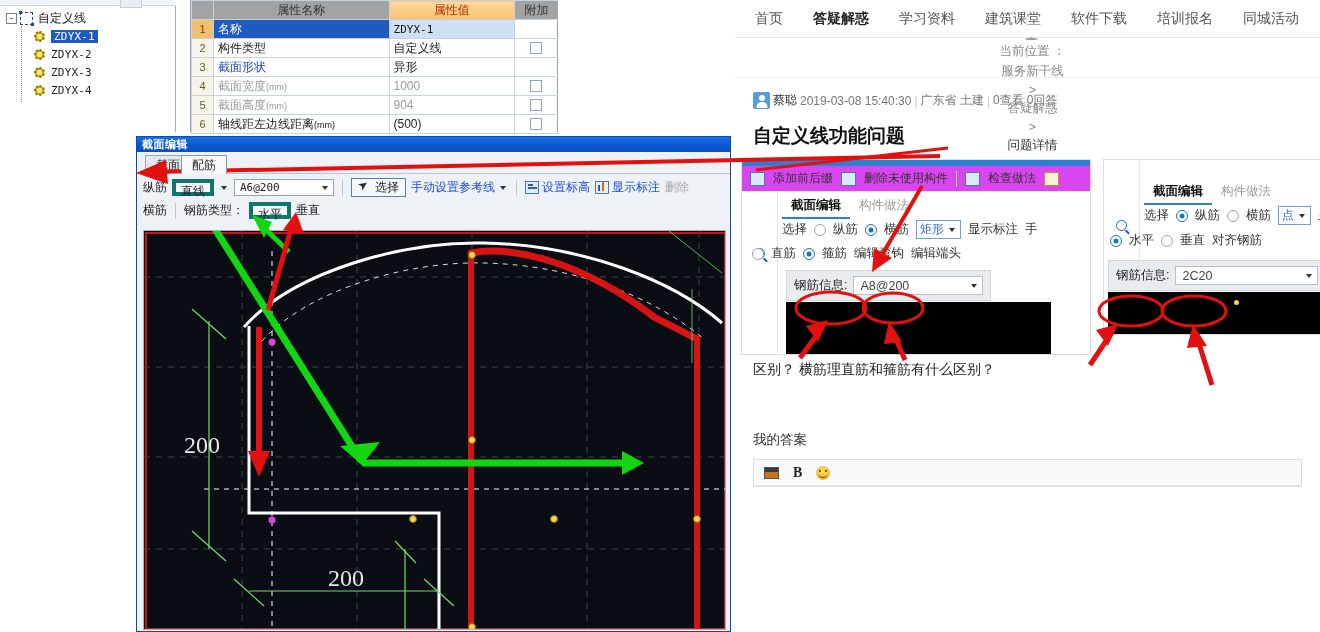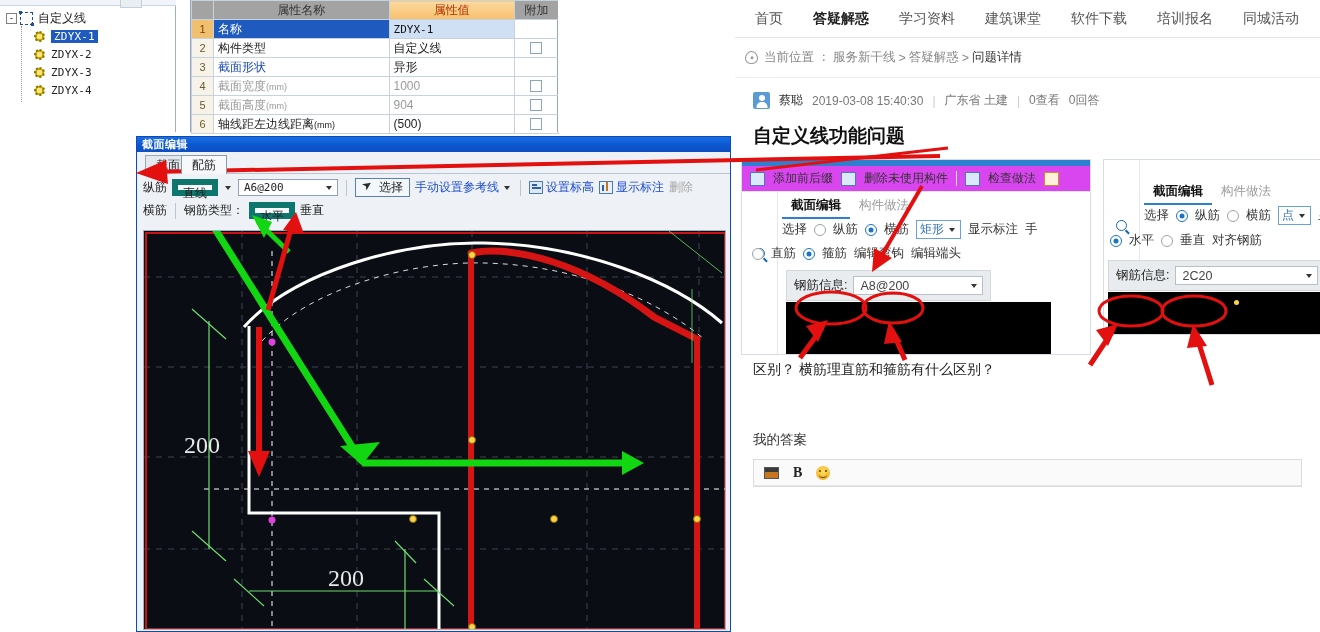--- a/index.html
+++ b/index.html
@@ -63,21 +63,21 @@
      border: 1px solid #0a4cb5; background: #eef1f5; }
   .dlg-title { height: 15px; background: linear-gradient(180deg,#1a6de2 0%,#0a57cf 55%,#0d4fc0 100%);
      color: #ffffff; font-weight: bold; font-size: 11px; line-height: 15px; padding-left: 5px; letter-spacing: .5px; }
   .dlg-tabs { height: 22px; background: #eef1f5; position: relative; border-bottom: 1px solid #b8c6d4; }
   .dtab { position: absolute; top: 3px; height: 19px; line-height: 18px; padding: 0 10px; font-size: 12px;
      border: 1px solid #9aa9b8; border-bottom: none; background: #e2e8ee; color: #222; }
   .dtab.active { background: #f6f8fa; border-color: #8899aa; z-index: 2; }
   .dlg-toolbar { background: #eef1f5; padding: 3px 6px 0 6px; }
   .tb-row { display: flex; align-items: center; height: 21px; gap: 5px; white-space: nowrap; }
   .tb-lbl { font-size: 12px; color: #222; }
-  .tb-box { border: 6px solid #0f766e; background: #f7fafd; padding: 0 5px; height: 17px; line-height: 16px; font-size: 12px; }
+  .tb-box { border: 4px solid #0f766e; background: #f7fafd; padding: 0 5px; height: 17px; line-height: 16px; font-size: 12px; }
   .tb-caret { width: 0; height: 0; border-left: 3px solid transparent; border-right: 3px solid transparent; border-top: 4px solid #333; margin: 0 2px; }
   .tb-combo { border: 1px solid #8fa4bb; background: #fff; height: 17px; width: 100px; display: flex; align-items: center;
      justify-content: space-between; padding: 0 3px 0 5px; font-size: 11px; font-family: "DejaVu Sans Mono", monospace; }
   .tb-btn { border: 1px solid #5a7fb5; background: #f2f7fc; height: 19px; display: flex; align-items: center; gap: 3px; padding: 0 6px; font-size: 12px; }
   .tb-sep { width: 1px; height: 16px; background: #b9c6d3; margin: 0 3px; }
   .tb-plain { font-size: 12px; color: #1d4ed8; display: flex; align-items: center; gap: 3px; }
   .tb-dis { color: #a8a8a8; font-size: 12px; }
   .mini-ico { width: 14px; height: 13px; border: 1px solid #4f79b4; background: #dce9f8; display: inline-block; position: relative; }
   .mini-ico.cur { border: none; background: none; }
   .mini-ico.cur::before { content: "\27A4"; position: absolute; left: 0; top: -3px; font-size: 12px; color: #2b2b2b; transform: rotate(-35deg); }
@@ -89,26 +89,26 @@
 
   
   .cad { position: absolute; left: 6px; top: 93px; width: 583px; height: 400px; background: #0a0d14; border: 1px solid #9fb4c8; overflow: hidden; }
   .cad svg { display: block; }
 
   
   .web { position: absolute; left: 735px; top: 0; width: 585px; height: 632px; background: #fff; overflow: hidden; }
   .web-nav { height: 38px; border-bottom: 1px solid #e4e4e4; display: flex; align-items: center; gap: 0; padding-left: 5px; }
   .web-nav a { font-size: 14px; color: #555; text-decoration: none; padding: 0 15px; white-space: nowrap; }
   .web-nav a.active { color: #222; font-weight: bold; }
-  .crumb { height: 40px; display: flex; align-items: center; padding-left: 10px; font-size: 12.5px; color: #888; gap: 3px; border-bottom: 1px solid #eee; }
+  .crumb { height: 40px; display: flex; align-items: center; padding-left: 10px; font-size: 12.5px; color: #888; gap: 3px; border-bottom: 1px solid #eee; flex-direction: column; }
   .pin { width: 13px; height: 13px; border: 1.4px solid #999; border-radius: 50% 50% 50% 50%/60% 60% 40% 40%; position: relative; margin-right: 3px; }
   .pin::after { content: ""; position: absolute; left: 50%; top: 50%; width: 3px; height: 3px; background: #999; border-radius: 50%; transform: translate(-50%,-55%); }
   .crumb .cur { color: #333; }
   .qbox { padding: 14px 14px 0 18px; }
-  .meta { display: flex; align-items: center; gap: 9px; font-size: 12px; color: #777; }
+  .meta { display: flex; align-items: center; gap: 3px; font-size: 12px; color: #777; }
   .avatar { width: 17px; height: 17px; background: #5b9bd5; border-radius: 2px; position: relative; flex: none; }
   .avatar::before { content: ""; position: absolute; left: 50%; top: 3px; width: 6px; height: 6px; background: #fff; border-radius: 50%; transform: translateX(-50%); }
   .avatar::after { content: ""; position: absolute; left: 50%; bottom: 1px; width: 11px; height: 6px; background: #fff; border-radius: 5px 5px 0 0; transform: translateX(-50%); }
   .meta .nm { color: #333; }
   .meta .sep { color: #ccc; }
   .qtitle { font-size: 19px; font-weight: bold; color: #111; margin: 14px 0 10px 0; }
 
   
   .shot-wrap { position: relative; height: 196px; margin-top: 2px; }
   .shot { position: absolute; background: #fff; border: 1px solid #d8dde3; overflow: hidden; }

